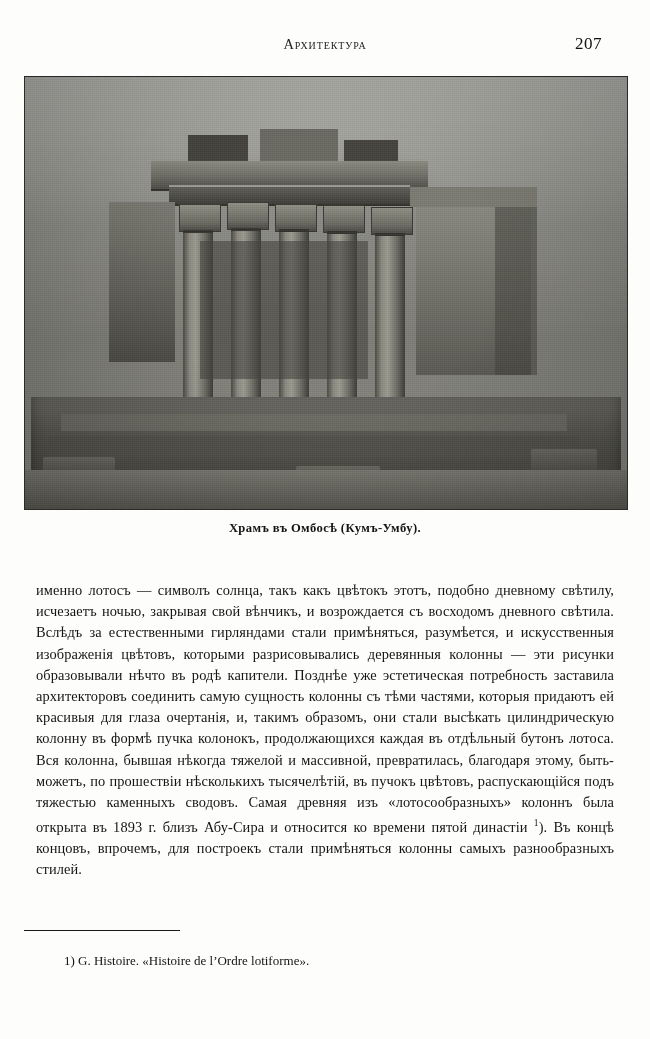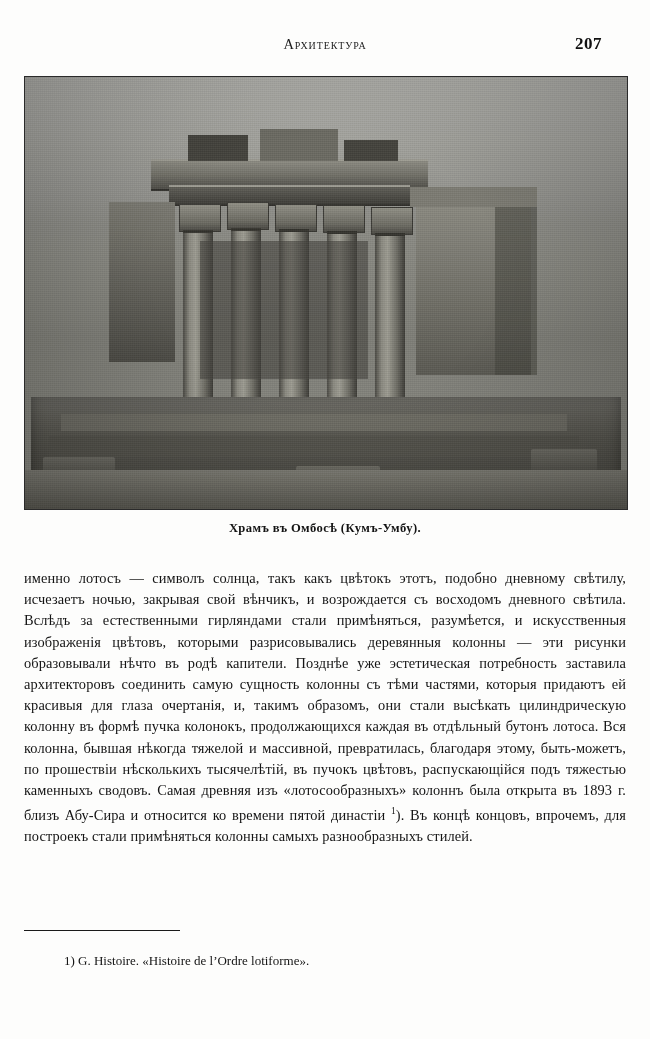--- a/index.html
+++ b/index.html
@@ -38,21 +38,21 @@
     font-size: 14.5px;
     letter-spacing: 0.9px;
     color: #1b1b1b;
     font-variant: small-caps;
   }
   .page-number {
     position: absolute;
     right: 24px;
     top: -2px;
     font-size: 17px;
-    font-weight: bold;
+    font-weight: normal;
     color: #111;
     letter-spacing: 0.5px;
   }
 
   
   .plate {
     position: absolute;
     left: 24px;
     top: 76px;
     width: 602px;
@@ -160,21 +160,21 @@
     position: absolute;
     left: 24px;
     top: 568px;
     width: 602px;
     font-size: 14.4px;
     line-height: 21.2px;
     text-align: justify;
     color: #141414;
     letter-spacing: 0.1px;
   }
-  .body-text p { margin: 0; text-indent: 0; }
+  .body-text p { margin: 12px; text-indent: 0; }
 
   
   .footnote-rule {
     position: absolute;
     left: 24px;
     top: 930px;
     width: 156px;
     height: 1px;
     background: #1a1a1a;
   }

